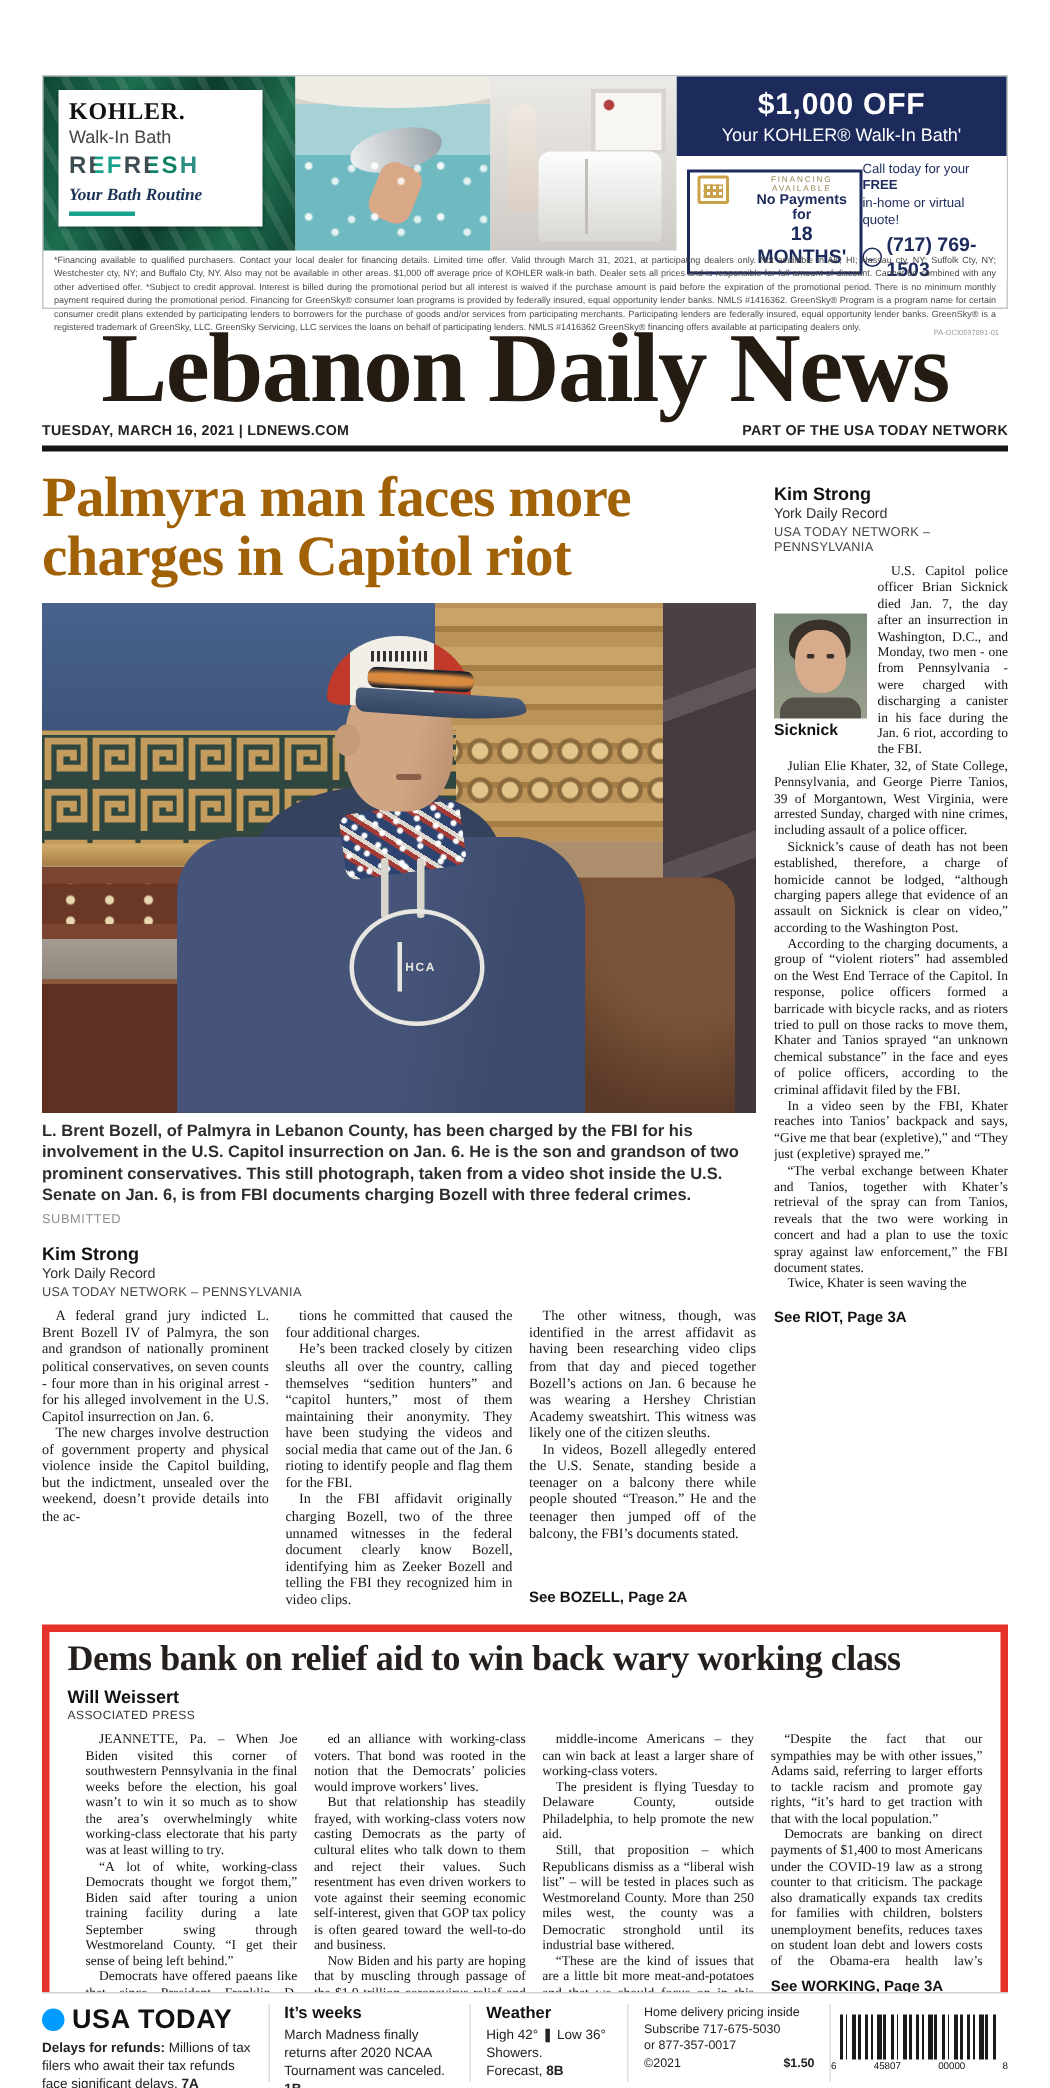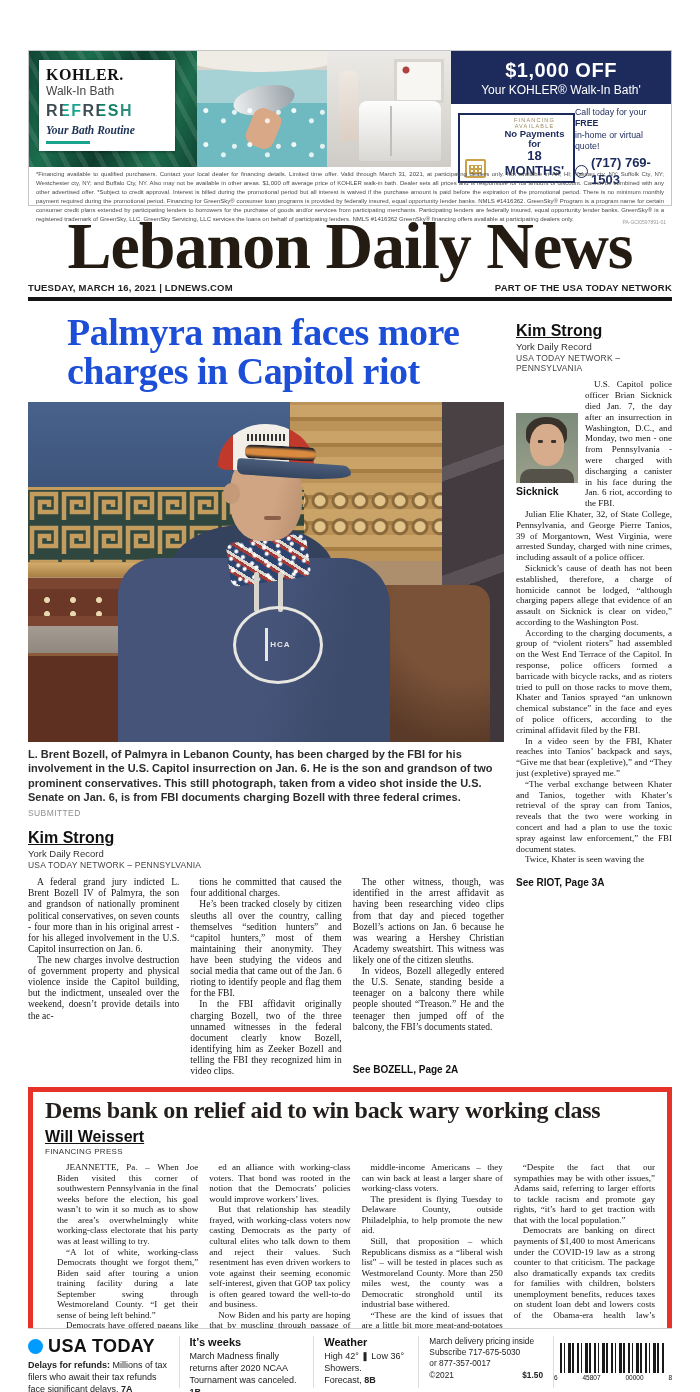--- a/index.html
+++ b/index.html
@@ -38,21 +38,21 @@
   .ph2-flower{position:absolute;left:60%;top:12%;width:10px;height:10px;
     background:radial-gradient(circle,#b0413e 0 3px,transparent 4px);}
   .ph2-fig{position:absolute;left:10%;top:16%;width:15%;height:62%;background:linear-gradient(#efe9e2,#dccfc4);border-radius:8px 8px 3px 3px;}
   .ph2-tub{position:absolute;left:26%;bottom:5%;width:66%;height:52%;background:linear-gradient(#fdfdfd,#d9d8d4);border-radius:8px 8px 3px 3px;}
   .ph2-tub::after{content:"";position:absolute;left:38%;top:8%;bottom:8%;width:2px;background:#c2bfba;}
   .ad-right{flex:1;display:flex;flex-direction:column;min-width:0;}
   .offer-box{background:#1c2a5c;color:#fff;text-align:center;padding:9px 4px 7px;}
   .offer{font-weight:700;font-size:20px;letter-spacing:.5px;line-height:1;}
   .offer-sub{font-size:12px;margin-top:3px;}
   .ad-cta{display:flex;align-items:center;justify-content:space-between;padding:3px 7px;background:#fff;flex:1;}
-  .fin{border:2px solid #1c2a5c;padding:2px 6px 3px 5px;display:flex;align-items:flex-end;gap:16px;background:#fff;}
+  .fin{border:2px solid #1c2a5c;padding:2px 6px 3px 5px;display:flex;align-items:flex-start;gap:16px;background:#fff;}
   .cal-icon{width:17px;height:15px;border:2px solid #c9a24a;border-radius:2px;position:relative;flex:0 0 auto;}
   .cal-icon::before{content:"";position:absolute;left:2px;top:4px;right:2px;bottom:2px;
     background:repeating-linear-gradient(90deg,#c9a24a 0 2px,transparent 2px 4px),
                repeating-linear-gradient(0deg,#c9a24a 0 2px,transparent 2px 4px);}
   .fin-label{font-size:5.5px;letter-spacing:1.2px;color:#9b8a5d;text-align:center;}
   .fin1{font-weight:700;font-size:9.5px;color:#1c2a5c;text-align:center;line-height:1.1;}
   .fin2{font-weight:700;font-size:13px;color:#1c2a5c;text-align:center;line-height:1.1;}
   .call{font-size:8.8px;color:#1c2a5c;line-height:1.3;}
   .call .free{font-weight:700;}
   .phone-row{display:flex;align-items:center;gap:3px;margin-top:2px;}
@@ -62,25 +62,25 @@
   .fine-print{font-size:6px;line-height:1.5;color:#4a4a4a;padding:3px 7px;text-align:justify;position:relative;}
   .ad-code{position:absolute;right:5px;bottom:1px;color:#9a9a9a;font-size:5px;}
   
   .masthead{margin-top:8px;}
   .mast-title{font-family:"Liberation Serif",serif;font-weight:700;font-size:66px;line-height:.96;
     color:#241b13;letter-spacing:-1px;text-align:center;}
   .mast-row{display:flex;justify-content:space-between;margin-top:5px;font-size:9.5px;font-weight:700;color:#222;letter-spacing:.2px;}
   .mast-rule{height:4px;background:#141414;margin-top:4px;}
   
   .main{display:grid;grid-template-columns:476px 156px;column-gap:12px;margin-top:12px;}
-  .hl-main{font-family:"Liberation Serif",serif;font-weight:700;font-size:38px;line-height:1.03;color:#1d4ed8;letter-spacing:-.5px;margin-left:39px;}
+  .hl-main{font-family:"Liberation Serif",serif;font-weight:700;font-size:38px;line-height:1.03;color:#a16207;letter-spacing:-.5px;}
   .photo{margin-top:10px;width:476px;height:340px;position:relative;overflow:hidden;background:#ad8f6d;}
   .caption{margin-top:5px;font-size:11px;font-weight:700;color:#2e2e2e;line-height:1.32;}
   .cap-credit{font-weight:400;font-size:8.5px;color:#8f8f8f;letter-spacing:.4px;}
-  .by-name{font-weight:700;font-size:16px;color:#111;text-decoration:underline;}
+  .by-name{font-weight:700;font-size:12px;color:#111;}
   .by-org{font-size:9.5px;color:#333;margin-top:1px;}
   .by-net{font-size:8.5px;color:#444;letter-spacing:.2px;margin-top:1px;}
   .byline{margin-top:10px;}
   .cols{display:grid;grid-template-columns:repeat(3,1fr);column-gap:11px;margin-top:7px;height:198px;}
   .col{display:flex;flex-direction:column;overflow:hidden;}
   .colbody{flex:1;overflow:hidden;}
   .serif p{margin:0;text-indent:9px;font-family:"Liberation Serif",serif;font-size:9.5px;line-height:1.17;text-align:justify;color:#141414;}
   .jump{font-weight:700;font-size:10px;margin-top:6px;color:#111;}
   
   .side-hl{font-family:"Liberation Serif",serif;font-weight:700;font-size:28px;line-height:1.05;color:#2c2420;letter-spacing:-.4px;}
@@ -341,21 +341,21 @@
         <p>Twice, Khater is seen waving the</p>
       </div>
       <div class="jump">See RIOT, Page 3A</div>
     </div>
   </div>
 
   <div class="boxed">
     <div class="box-hl">Dems bank on relief aid to win back wary working class</div>
     <div class="byline box-by">
       <div class="by-name">Will Weissert</div>
-      <div class="by-org">FINANCING PRESS</div>
+      <div class="by-org">ASSOCIATED PRESS</div>
     </div>
     <div class="box-cols serif">
       <div class="col">
         <div class="colbody">
           <p>JEANNETTE, Pa. – When Joe Biden visited this corner of southwestern Pennsylvania in the final weeks before the election, his goal wasn’t to win it so much as to show the area’s overwhelmingly white working-class electorate that his party was at least willing to try.</p>
           <p>“A lot of white, working-class Democrats thought we forgot them,” Biden said after touring a union training facility during a late September swing through Westmoreland County. “I get their sense of being left behind.”</p>
           <p>Democrats have offered paeans like that since President Franklin D. Roosevelt delivered the New Deal and cement-</p>
         </div>
       </div>
       <div class="col">
@@ -401,21 +401,21 @@
     <div class="f-sec f-sec3">
       <div class="f-title">Weather</div>
       <div class="f-text">
         <div>High 42° ❚ Low 36°</div>
         <div>Showers.</div>
         <div><span>Forecast, </span><b>8B</b></div>
       </div>
     </div>
     <div class="f-sec f-sec4">
       <div class="f-sub">
-        <div>March delivery pricing inside</div>
+        <div>Home delivery pricing inside</div>
         <div>Subscribe 717-675-5030</div>
         <div>or 877-357-0017</div>
         <div class="f-price-row">
           <span>©2021</span>
           <span class="f-price">$1.50</span>
         </div>
       </div>
     </div>
     <div class="f-sec5">
       <div class="barcode"></div>

